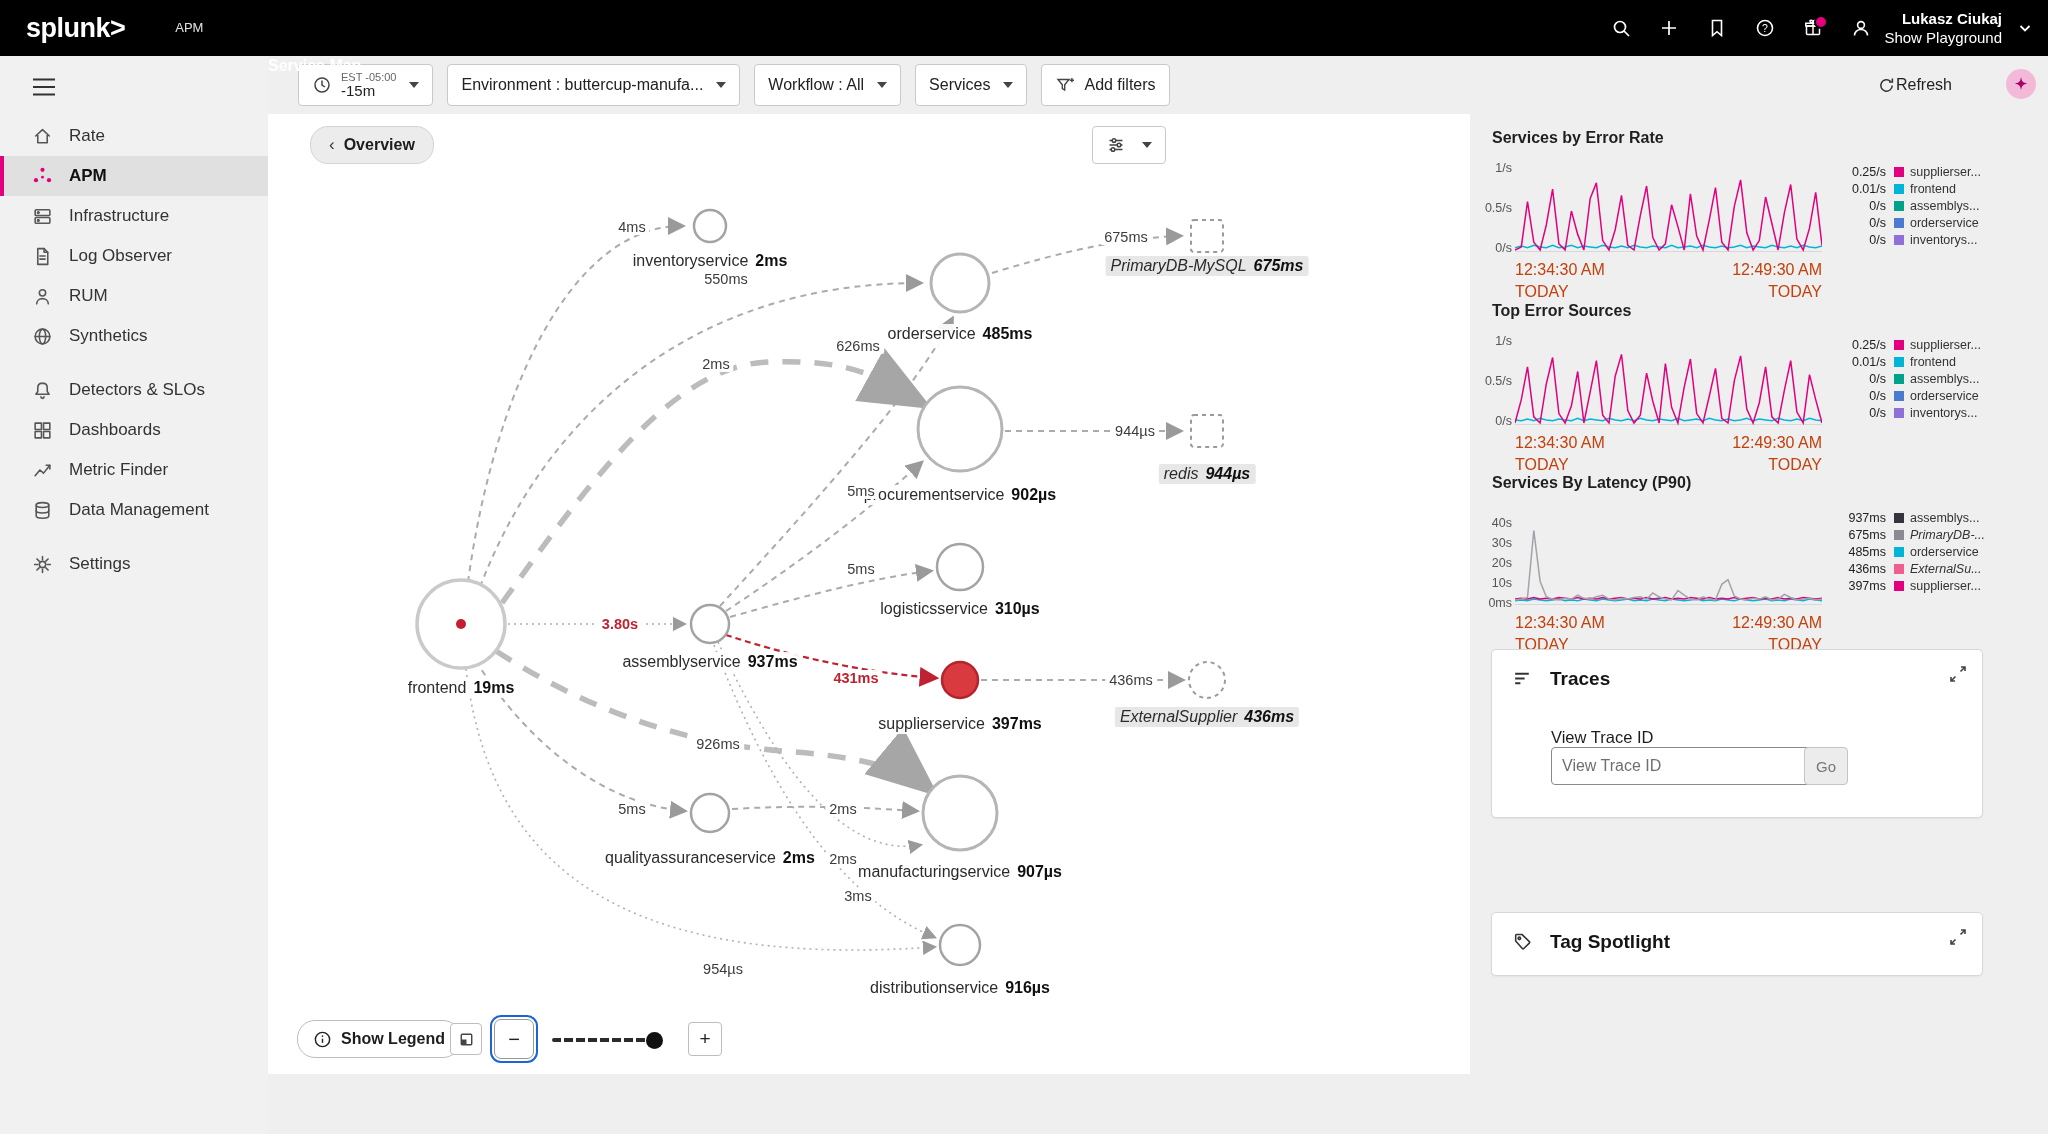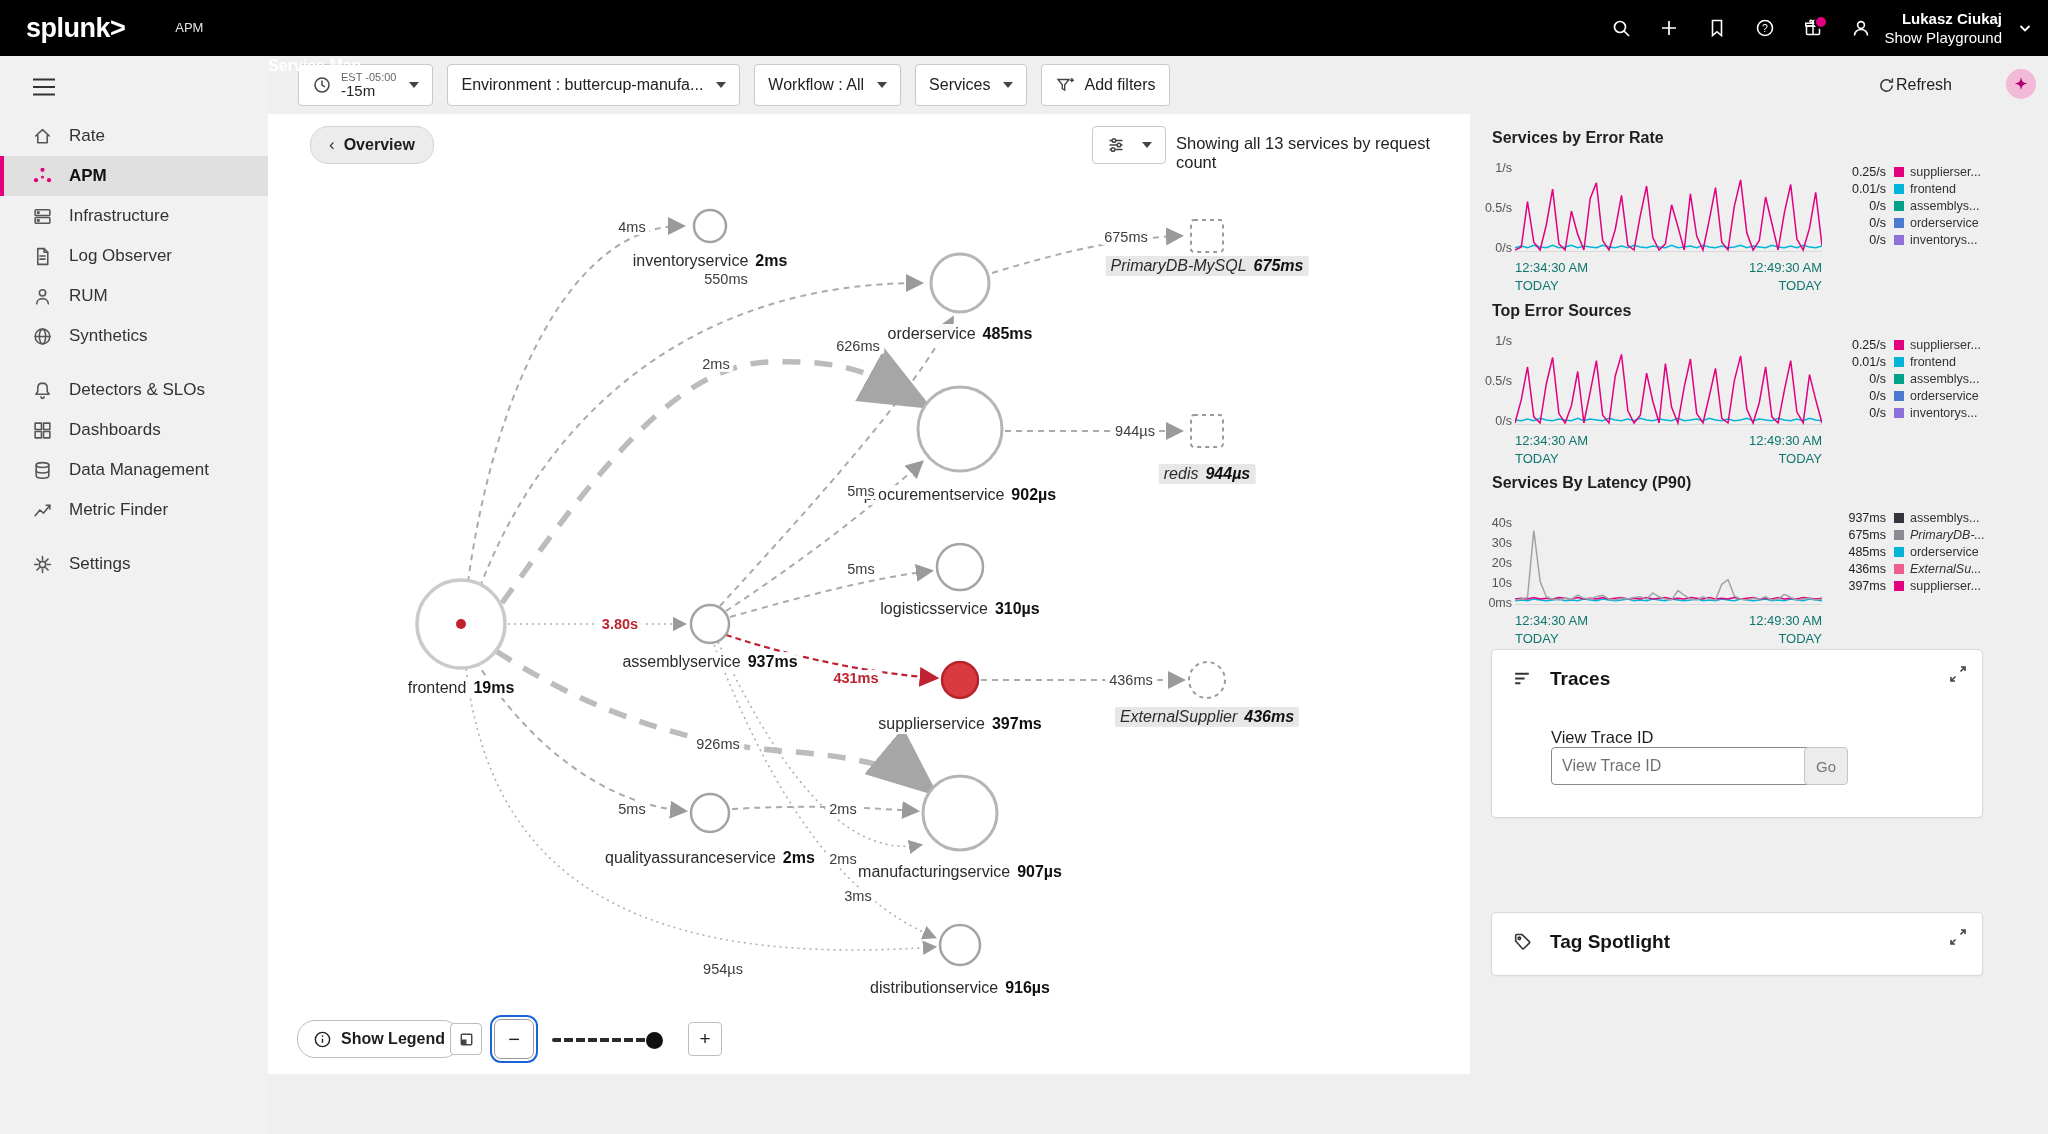--- a/index.html
+++ b/index.html
@@ -56,21 +56,21 @@
   .fit-btn{position:absolute;left:182px;bottom:19px;width:30px;height:30px;background:#fff;border:1px solid #bdbdbd;border-radius:4px;display:flex;align-items:center;justify-content:center}
   .minus-btn{position:absolute;left:226px;bottom:15px;width:38px;height:38px;background:#fff;border:1px solid #9a9a9a;border-radius:7px;outline:2px solid #1b64d8;outline-offset:2px;font-size:20px;display:flex;align-items:center;justify-content:center;color:#222}
   .zoom-track{position:absolute;left:284px;bottom:32px;width:106px;height:4px;border-radius:2px;background:repeating-linear-gradient(90deg,#2b2b2b 0 9px,#fff 9px 12px)}
   .zoom-knob{position:absolute;left:378px;bottom:25px;width:17px;height:17px;border-radius:50%;background:#111}
   .plus-btn{position:absolute;left:420px;bottom:18px;width:32px;height:32px;border:1px solid #bdbdbd;border-radius:4px;background:#fff;font-size:19px;display:flex;align-items:center;justify-content:center;color:#222}
   
   .right-panel{position:absolute;top:57px;left:1222px;width:508px;bottom:60px}
   .chart-title{position:absolute;left:2px;font-size:16px;font-weight:bold;color:#1f1f1f}
   .ytick{position:absolute;left:-16px;width:38px;text-align:right;font-size:12.5px;color:#555}
   .chart-svg{position:absolute;left:25px;width:307px;height:92px}
-  .xrow{position:absolute;left:25px;width:307px;display:flex;justify-content:space-between;font-size:13px;color:#0f766e;line-height:1.35}
+  .xrow{position:absolute;left:25px;width:307px;display:flex;justify-content:space-between;font-size:16px;color:#c2410c;line-height:1.35}
   .xrow .xr{text-align:right}
   .lgd{position:absolute;left:350px;width:158px}
   .lgd-row{display:flex;align-items:center;height:17px;font-size:12.5px}
   .lgd-val{width:46px;text-align:right;color:#222;flex:none}
   .lgd-sw{width:10px;height:10px;margin:0 6px 0 8px;flex:none}
   .lgd-name{color:#333;white-space:nowrap;overflow:hidden;text-overflow:ellipsis}
   .lgd-row.it .lgd-name{font-style:italic}
   .card{position:absolute;left:1px;width:490px;background:#fff;border:1px solid #d8d8d8;border-radius:5px;box-shadow:0 1px 2px rgba(0,0,0,.05)}
   .card-head{position:absolute;left:20px;top:18px;display:flex;align-items:flex-start;gap:17px}
   .card-head svg{width:21px;height:21px}
@@ -214,32 +214,32 @@
       <svg viewBox="0 0 20 20" class="s-ic">
           <rect x="3" y="3" width="6" height="6"></rect>
           <rect x="11" y="3" width="6" height="6"></rect>
           <rect x="3" y="11" width="6" height="6"></rect>
           <rect x="11" y="11" width="6" height="6"></rect>
         </svg>
       <span>Dashboards</span>
     </div>
     <div class="side-item">
       <svg viewBox="0 0 20 20" class="s-ic">
+          <path d="M3 15 L7.5 9.5 L11 12.5 L17 5"></path>
+          <path d="M13.5 5 H17 v3.5"></path>
+        </svg>
+      <span>Metric Finder</span>
+    </div>
+    <div class="side-item">
+      <svg viewBox="0 0 20 20" class="s-ic">
           <ellipse cx="10" cy="4.8" rx="6" ry="2.3"></ellipse>
           <path d="M4 4.8 V15 c0 1.3 2.7 2.3 6 2.3 s6-1 6-2.3 V4.8"></path>
           <path d="M4 10 c0 1.3 2.7 2.3 6 2.3 s6-1 6-2.3"></path>
         </svg>
       <span>Data Management</span>
-    </div>
-    <div class="side-item">
-      <svg viewBox="0 0 20 20" class="s-ic">
-          <path d="M3 15 L7.5 9.5 L11 12.5 L17 5"></path>
-          <path d="M13.5 5 H17 v3.5"></path>
-        </svg>
-      <span>Metric Finder</span>
     </div>
     <div class="side-gap"></div>
     <div class="side-item">
       <svg viewBox="0 0 20 20" class="s-ic">
           <circle cx="10" cy="10" r="3"></circle>
           <path d="M10 2.5v3 M10 14.5v3 M2.5 10h3 M14.5 10h3 M4.7 4.7l2.1 2.1 M13.2 13.2l2.1 2.1 M15.3 4.7l-2.1 2.1 M6.8 13.2l-2.1 2.1"></path>
         </svg>
       <span>Settings</span>
     </div>
   </div>
@@ -294,21 +294,20 @@
       </div>
       <div class="view-settings">
         <svg viewBox="0 0 20 20" fill="none" stroke="#444" stroke-width="1.5">
             <path d="M3.5 5.5h13 M3.5 10h13 M3.5 14.5h13"></path>
             <circle cx="8" cy="5.5" r="1.8" fill="#fff"></circle>
             <circle cx="13" cy="10" r="1.8" fill="#fff"></circle>
             <circle cx="7" cy="14.5" r="1.8" fill="#fff"></circle>
           </svg>
         <span class="caret"></span>
       </div>
-      <div class="map-summary">Showing all 13 services by request count</div>
 
       <svg class="map-svg" width="1202" height="916" viewBox="0 0 1202 916">
         <defs>
           <marker id="ar" markerWidth="9" markerHeight="9" refX="7" refY="4.5" orient="auto">
               <path d="M0,0 L9,4.5 L0,9 z" fill="#9a9a9a"></path>
             </marker>
           <marker id="arb" markerWidth="13" markerHeight="11" refX="10" refY="5.5" orient="auto">
               <path d="M0,0 L13,5.5 L0,11 z" fill="#a6a6a6"></path>
             </marker>
           <marker id="arr" markerWidth="9" markerHeight="9" refX="7" refY="4.5" orient="auto">

